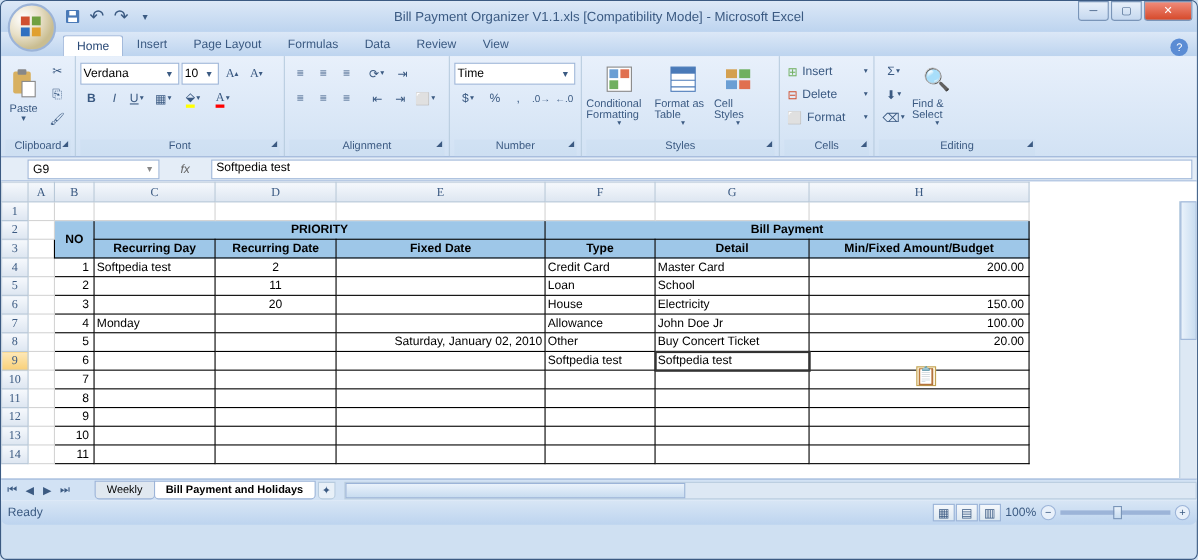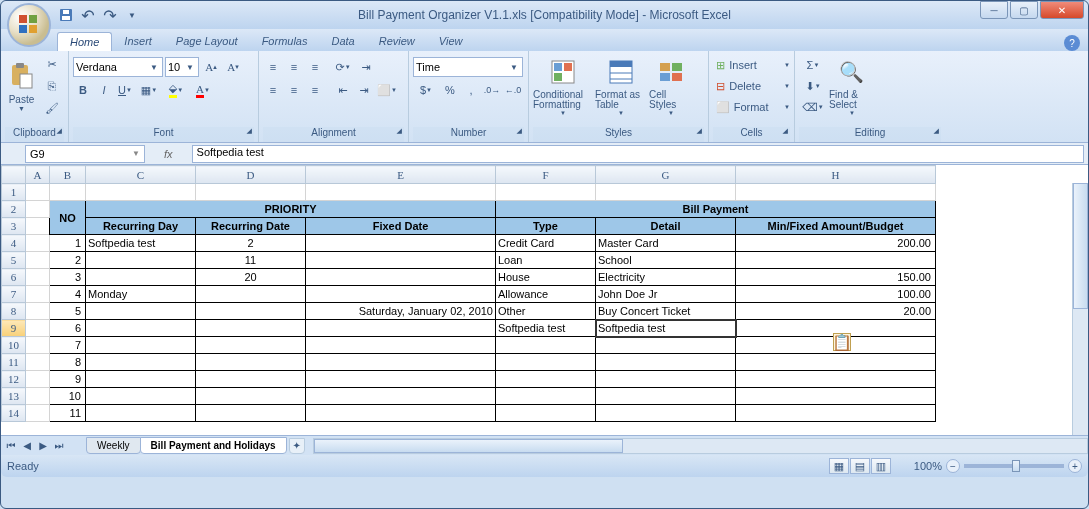--- a/index.html
+++ b/index.html
@@ -7,21 +7,21 @@
 .title-bar { height: 28px; background: linear-gradient(#dce8f7, #bdd4ef); display: flex; align-items: center; position: relative; border-radius: 6px 6px 0 0; }
 .office-btn { width: 44px; height: 44px; position: absolute; left: 6px; top: 2px; border-radius: 50%; background: radial-gradient(circle at 30% 30%, #fff, #e8e0c8 40%, #c9bd91 70%); border: 2px solid #9cb4d8; z-index: 10; display:flex;align-items:center;justify-content:center;}
 .office-btn svg{width:24px;height:24px;}
 .qat { margin-left: 56px; display: flex; gap: 4px; align-items: center; }
 .qat-btn { width: 18px; height: 18px; display: flex; align-items: center; justify-content: center; color: #3b5a82; cursor:pointer;}
 .title-text { position: absolute; left: 50%; transform: translateX(-50%); color: #3b5a82; font-size: 12px; }
 .win-controls { position: absolute; right: 4px; top: 0; display: flex; }
 .win-btn { width: 28px; height: 18px; border: 1px solid #7a95b8; border-radius: 0 0 3px 3px; margin-left: 2px; display: flex; align-items: center; justify-content: center; font-size: 10px; color:#3b5a82;background:linear-gradient(#e8f0fa,#c5d8ef);}
 .win-close { background: linear-gradient(#f08b7a, #d6492a); width: 44px; color:#fff;}
 .tabs-row { height: 22px; display: flex; align-items: flex-end; padding-left: 56px; background:linear-gradient(#dce8f7,#bdd4ef);}
-.tab { padding: 3px 12px; font-size: 11px; color: #3b5a82; cursor:pointer;font-style:italic;}
+.tab { padding: 3px 12px; font-size: 11px; color: #3b5a82; cursor:pointer;}
 .tab.active { background: #fff; border-radius: 3px 3px 0 0; color: #2b4a77; border:1px solid #9cb4d8;border-bottom:none;}
 .help-btn { position:absolute; right:8px; display:flex; gap:4px;}
 .help-btn div{width:16px;height:16px;border-radius:50%;background:#5b8cd4;color:#fff;font-size:10px;display:flex;align-items:center;justify-content:center;}
 .ribbon { height: 92px; background: linear-gradient(#e8f0fb, #d2e2f4); display: flex; border-bottom: 1px solid #9cb4d8; position:relative;}
 .group { border-right: 1px solid #b8ccdf; display: flex; flex-direction: column; padding: 2px 4px 0 4px; }
 .group-body { flex: 1; display: flex; align-items: flex-start; gap: 2px; }
 .group-label { height: 15px; font-size: 10px; color: #3b5a82; text-align: center; position: relative; background:rgba(200,220,240,0.4);}
 .group-label::after { content: "◢"; position: absolute; right: 2px; font-size: 7px; color: #3b5a82; }
 .big-btn { display: flex; flex-direction: column; align-items: center; justify-content: center; width: 40px; height: 66px; font-size: 10px; color: #3b5a82; cursor:pointer;}
 .big-btn .ico { width: 32px; height: 32px; margin-bottom: 2px; display:flex;align-items:center;justify-content:center;}
@@ -50,21 +50,21 @@
 .nav-btns { display: flex; padding:0 2px;}
 .nav-btn { width: 16px; height: 16px; display:flex;align-items:center;justify-content:center;color:#3b5a82;cursor:pointer;}
 .st-tab { padding: 2px 10px; background: #e0e8f0; border: 1px solid #9cb4d8; border-radius: 0 0 4px 4px; margin-left: -1px; cursor:pointer;}
 .st-tab.active { background: #fff; font-weight: bold; }
 .hscroll { flex: 1; margin-left: 8px; height: 16px; background: #dde8f4; position: relative; border:1px solid #b8ccdf;}
 .hscroll .thumb{position:absolute;left:0;width:40%;height:100%;background:linear-gradient(#eaf2fb,#c8dcf0);border:1px solid #9cb4d8;}
 .status-bar { height: 22px; background: linear-gradient(#d8e6f5, #bdd4ef); display: flex; align-items: center; font-size: 11px; color: #3b5a82; padding: 0 6px; border-radius:0 0 6px 6px;}
 .status-bar .spacer{flex:1;}
 .view-btns{display:flex;gap:1px;}
 .view-btn{width:20px;height:16px;border:1px solid #9cb4d8;background:linear-gradient(#f5f8fc,#dde8f1);display:flex;align-items:center;justify-content:center;}
-.zoom{display:flex;align-items:center;gap:4px;margin-left:23px;}
+.zoom{display:flex;align-items:center;gap:4px;margin-left:4px;}
 .zoom-track{width:100px;height:4px;background:#9cb4d8;position:relative;}
 .zoom-thumb{position:absolute;left:48%;top:-4px;width:8px;height:12px;background:linear-gradient(#eaf2fb,#c8dcf0);border:1px solid #7a95b8;}
 .zoom-btn{width:14px;height:14px;border:1px solid #9cb4d8;border-radius:50%;background:#e8f0fa;display:flex;align-items:center;justify-content:center;font-size:10px;}
 .vscroll{position:absolute;right:0;top:18px;bottom:0;width:16px;background:#dde8f4;border-left:1px solid #b8ccdf;}
 .vscroll .thumb{position:absolute;top:0;height:50%;width:100%;background:linear-gradient(90deg,#eaf2fb,#c8dcf0);border:1px solid #9cb4d8;}
 .paste-icon-float{position:absolute;left:832px;top:168px;width:18px;height:18px;border:1px solid #c0a050;background:#fdf5dd;display:flex;align-items:center;justify-content:center;}
 </style>
 </head>
 <body>
 

